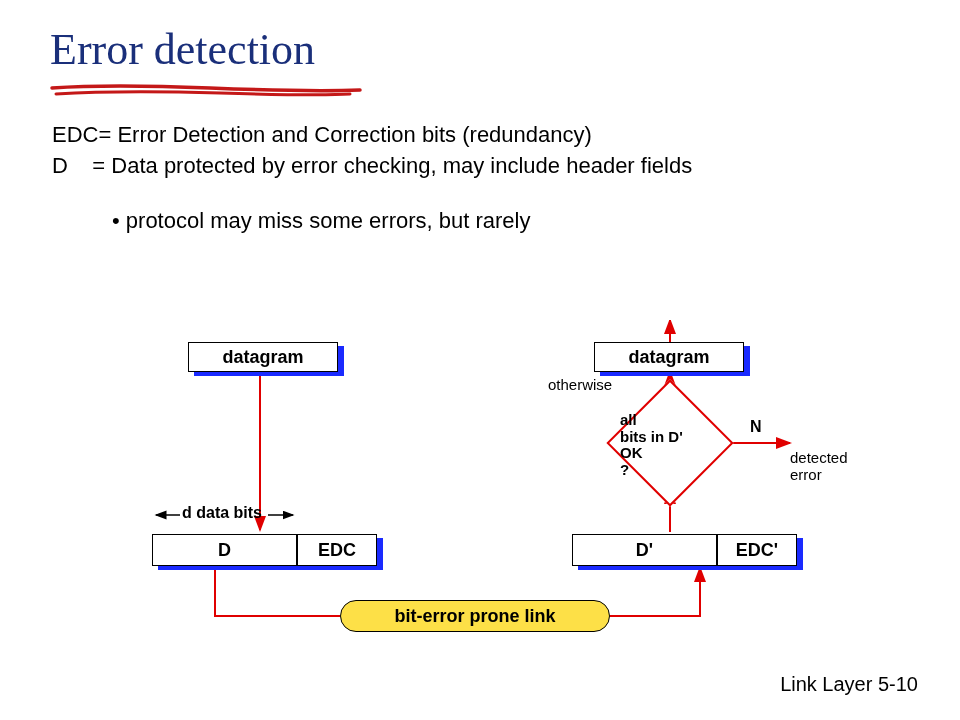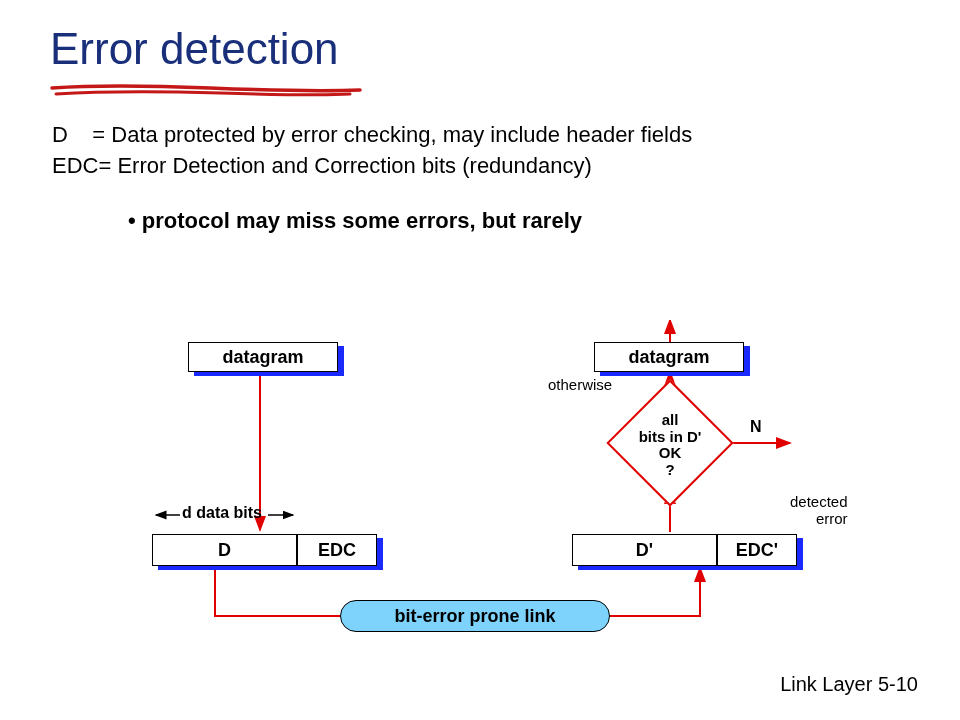--- a/index.html
+++ b/index.html
@@ -9,40 +9,40 @@
     height: 720px;
     background: #fff;
     font-family: Arial, Helvetica, sans-serif;
     position: relative;
     overflow: hidden;
   }
   .title {
     position: absolute;
     left: 50px;
     top: 24px;
-    font-family: Liberation Sans, sans-serif;
+    font-family: Liberation Serif, serif;
     font-size: 44px;
     color: #1a2f7a;
     font-weight: 400;
   }
   .underline {
     position: absolute;
     left: 50px;
     top: 82px;
   }
   .body-text {
     position: absolute;
     left: 52px;
     top: 120px;
     font-size: 22px;
     line-height: 1.4;
     color: #000;
     width: 870px;
   }
-  .indent1 { margin-left: 76px; font-weight: bold; }
+  .indent1 { margin-left: 60px; }
   .diagram {
     position: absolute;
     left: 130px;
     top: 320px;
     width: 770px;
     height: 340px;
   }
   .box {
     position: absolute;
     background: #fff;
@@ -65,54 +65,52 @@
     top: 0; bottom: 0;
     width: 1.5px;
     background: #000;
   }
   .link-box {
     position: absolute;
     width: 270px;
     height: 32px;
     border: 1.5px solid #000;
     border-radius: 16px;
-    background: #7dd3fc;
+    background: #fde047;
     font-weight: bold;
     font-size: 18px;
     display: flex;
     align-items: center;
     justify-content: center;
   }
   .diamond {
     position: absolute;
     width: 90px;
     height: 90px;
     transform: rotate(45deg);
     border: 2px solid #e00000;
     background: #fff;
   }
   .diamond-text {
     position: absolute;
     width: 100px;
-    text-align: center;
     font-weight: bold;
     font-size: 15px;
     line-height: 1.1;
   }
   .label {
     position: absolute;
     font-size: 16px;
     font-weight: bold;
   }
   .small-label {
     position: absolute;
     font-size: 15px;
-    text-align: right;
+    text-align: left;
     line-height: 1.1;
-    margin-top: 44px;
   }
   .footer {
     position: absolute;
     right: 42px;
     bottom: 24px;
     font-size: 20px;
   }
   .otherwise {
     position: absolute;
     font-size: 15px;
@@ -121,22 +119,22 @@
 </head>
 <body>
 
 <div class="title">Error detection</div>
 <svg class="underline" width="320" height="18">
   <path d="M 2 6 Q 60 2 160 6 T 310 8" stroke="#c41818" stroke-width="3.5" fill="none" stroke-linecap="round"></path>
   <path d="M 6 12 Q 70 8 170 11 T 300 12" stroke="#c41818" stroke-width="3" fill="none" stroke-linecap="round"></path>
 </svg>
 
 <div class="body-text">
+  <div>EDC= Error Detection and Correction bits (redundancy)</div>
   <div style="white-space:pre">D    = Data protected by error checking, may include header fields</div>
-  <div>EDC= Error Detection and Correction bits (redundancy)</div>
   <div style="height:24px"></div>
   <div class="indent1">• protocol may miss some errors, but rarely</div>
 </div>
 
 <div class="diagram">
 
   <svg width="770" height="340" style="position:absolute;left:0;top:0;">
     <defs>
       <marker id="ah" markerWidth="10" markerHeight="10" refX="7" refY="3" orient="auto">
         <path d="M0,0 L8,3 L0,6 Z" fill="#e00000"></path>

